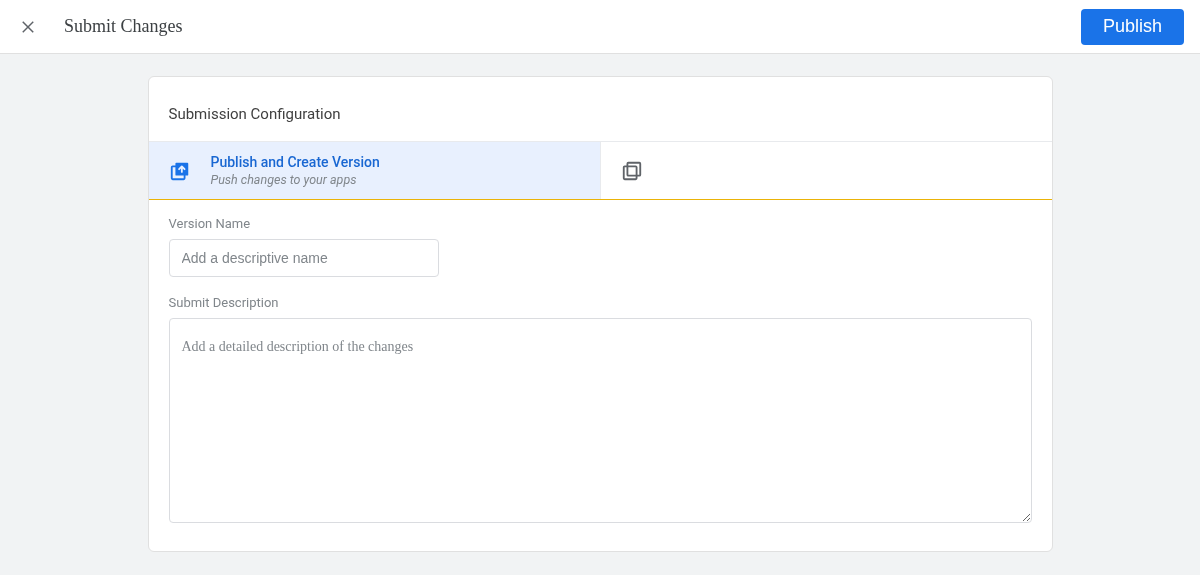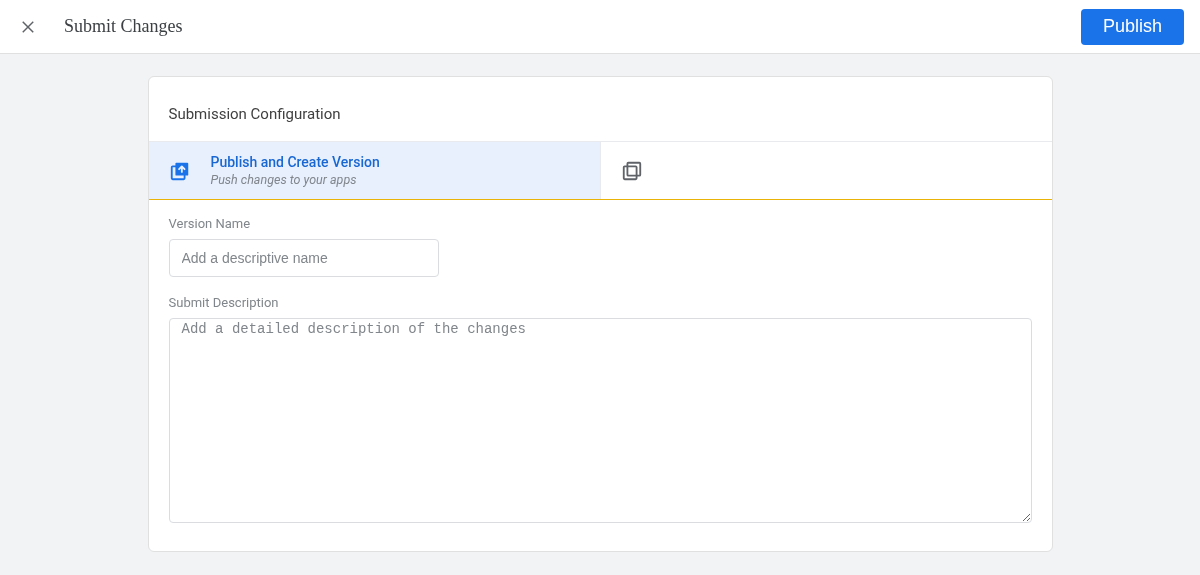--- a/index.html
+++ b/index.html
@@ -137,24 +137,24 @@
   }
   .text-input::placeholder, .textarea::placeholder {
     color: #80868b;
   }
   .textarea-wrap { margin-top: 18px; }
   .textarea {
     width: 100%;
     height: 205px;
     border: 1px solid #dadce0;
     border-radius: 4px;
-    padding: 2px 12px;
+    padding: 20px 12px;
     font-size: 14px;
     color: #3c4043;
-    font-family: Liberation Mono, monospace;
+    font-family: Liberation Serif, serif;
     resize: both;
     outline: none;
   }
 </style>
 </head>
 <body>
 
 <div class="header">
   <div class="header-left">
     <button class="close-btn">

